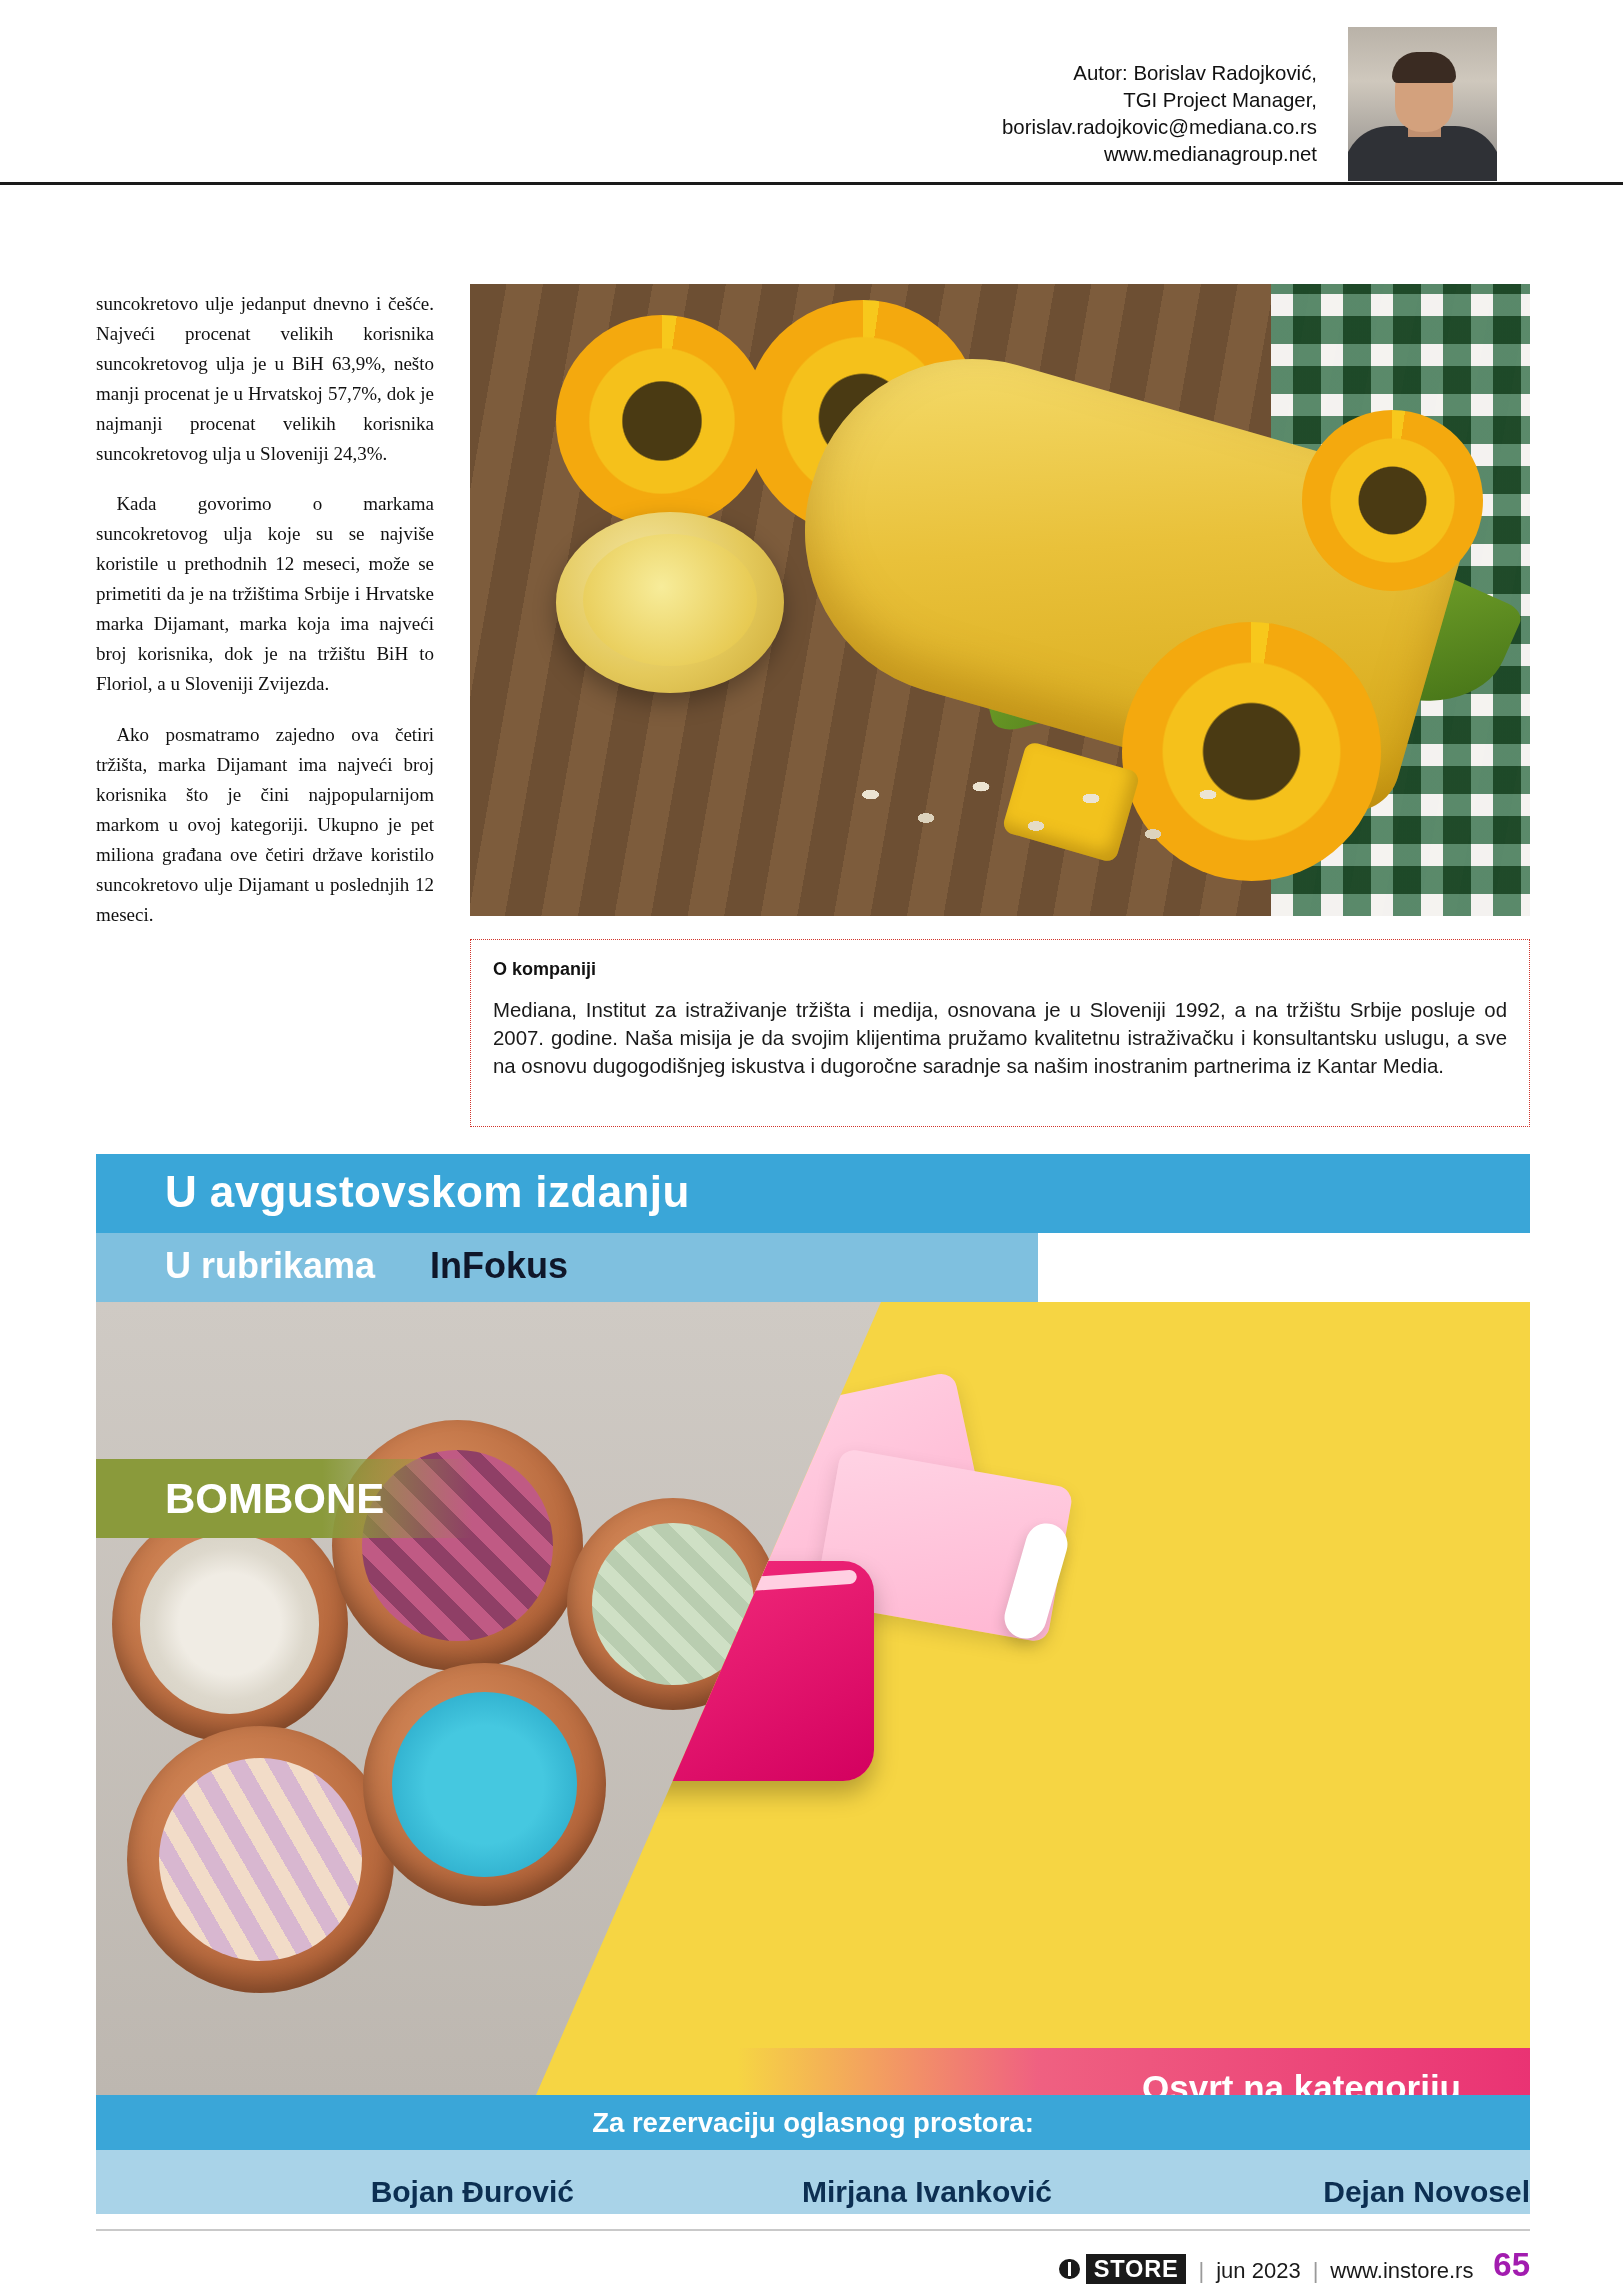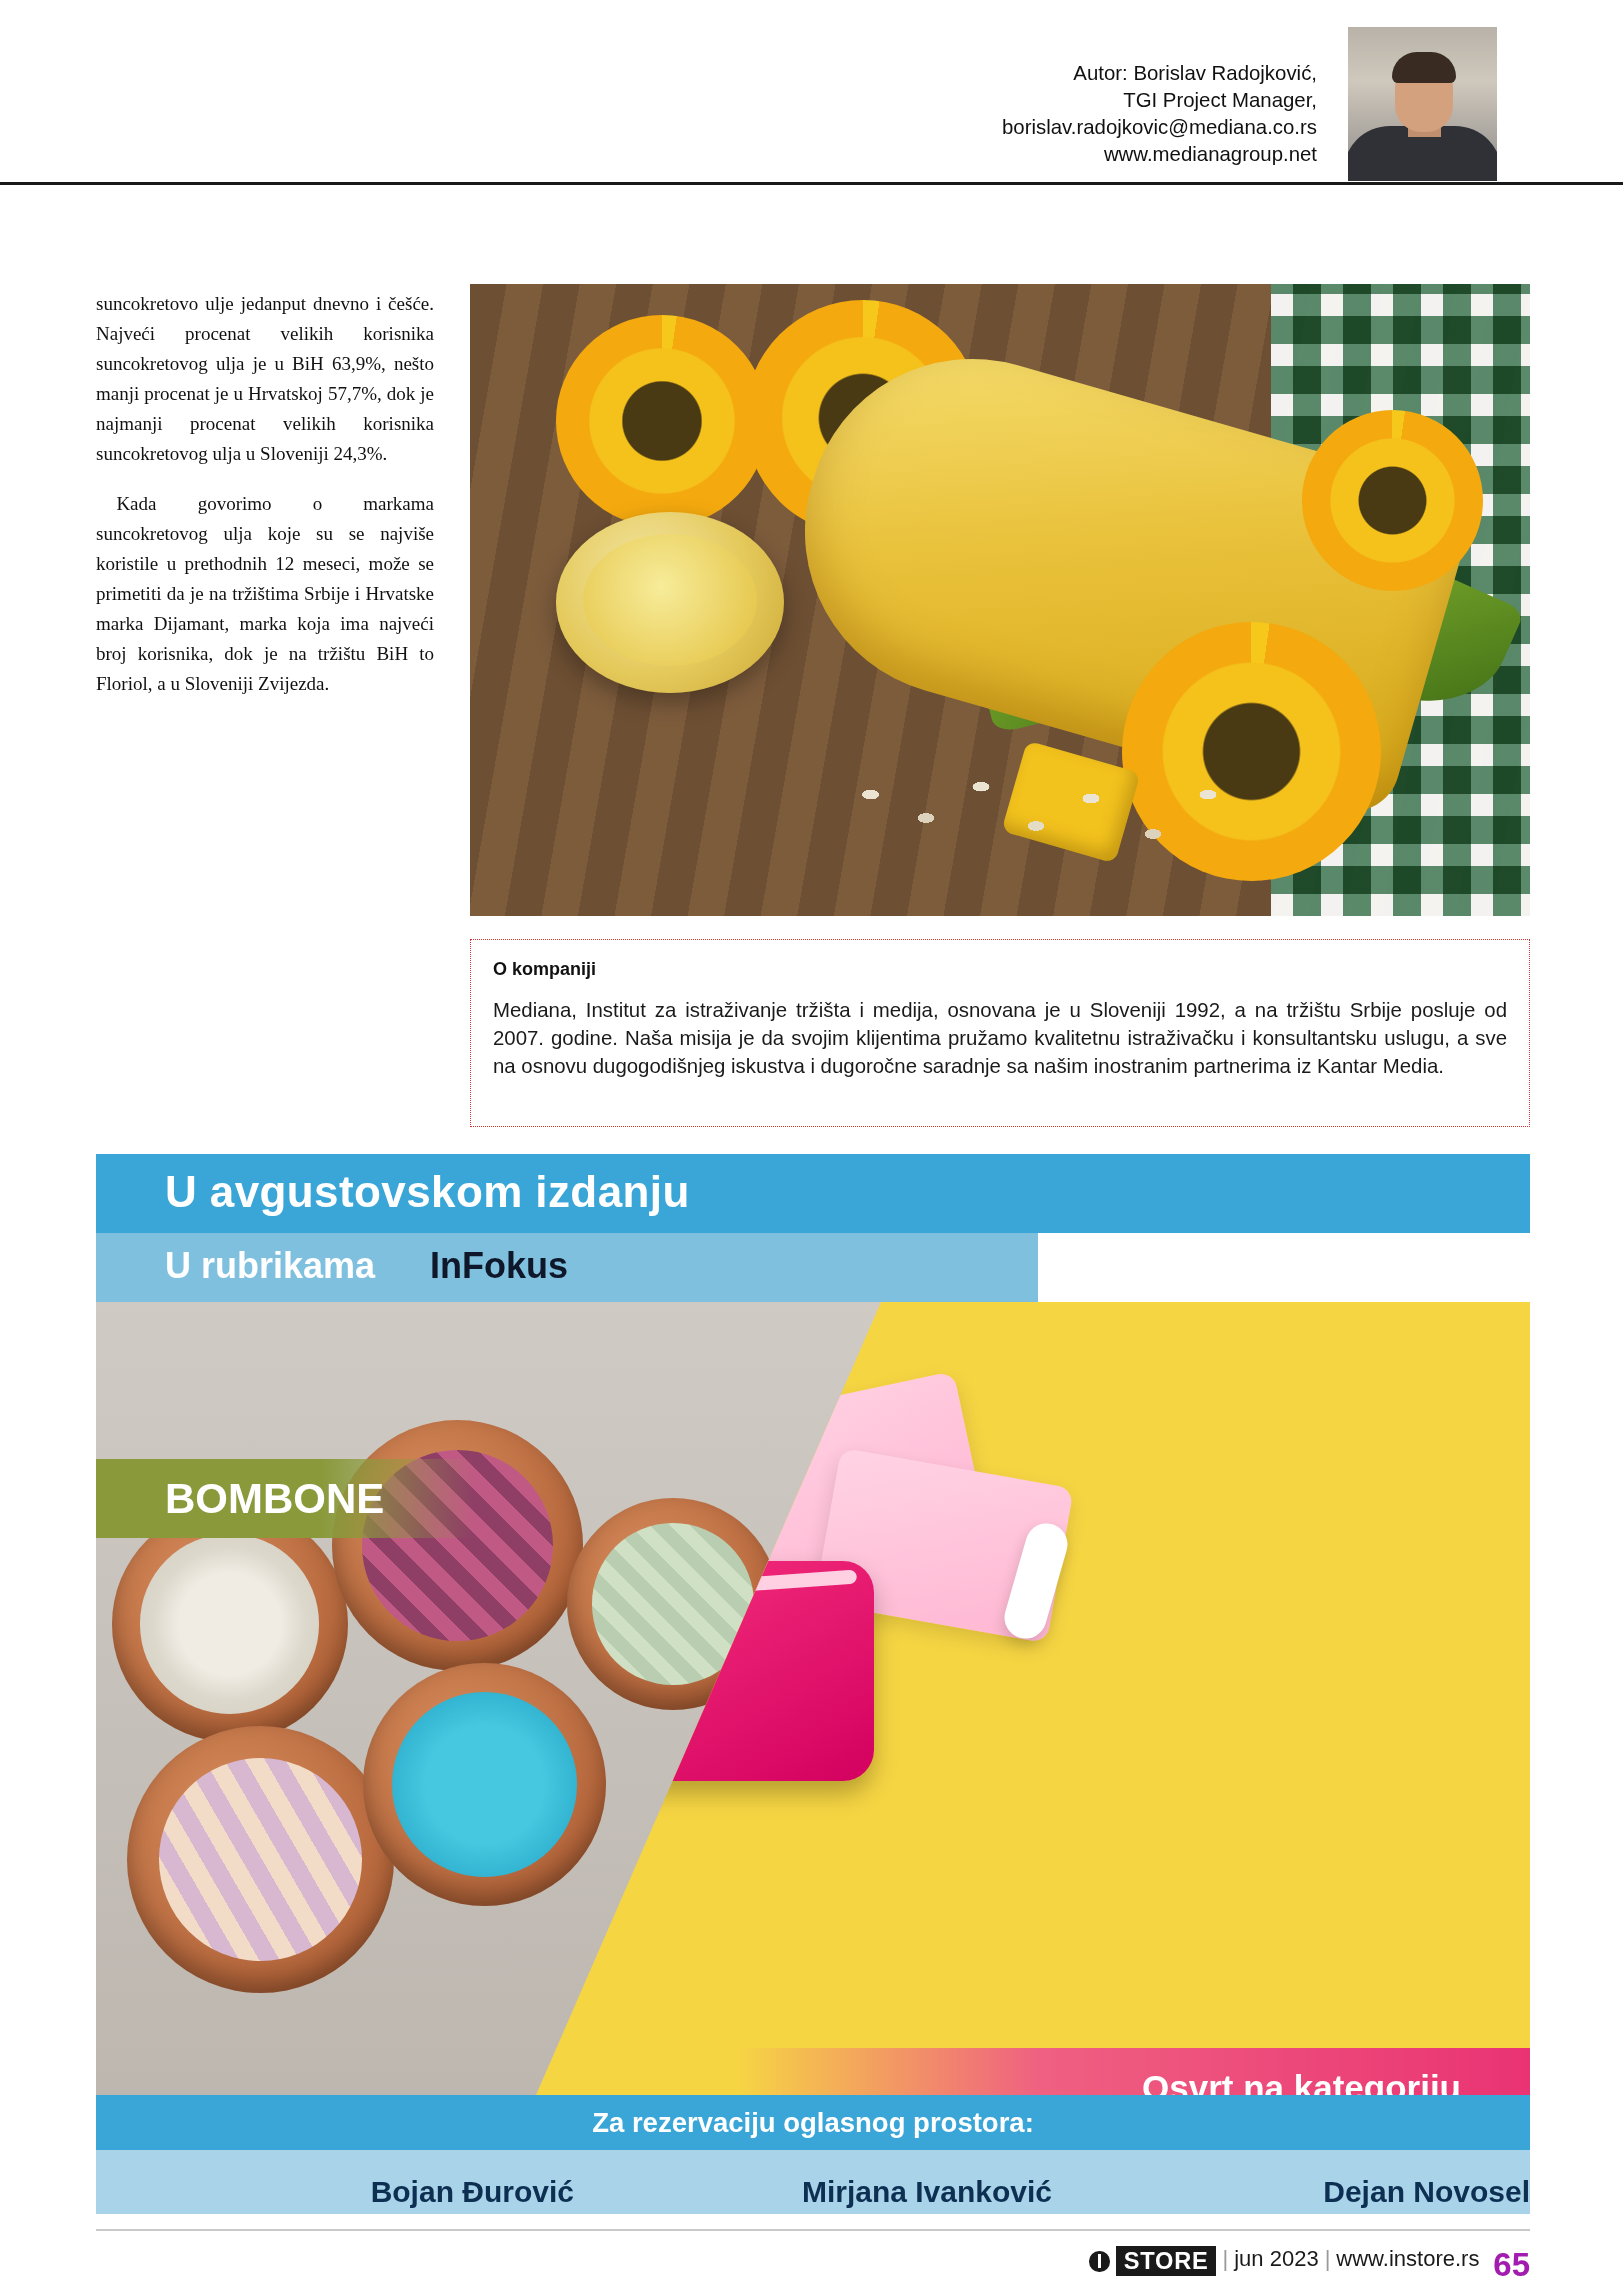--- a/index.html
+++ b/index.html
@@ -412,22 +412,22 @@
   .footer-line {
     position: absolute;
     left: 96px; top: 0;
     width: 1434px; height: 1.6px;
     background: #c9c9c9;
   }
   .footer-inner {
     position: absolute;
     right: 93px; top: 17.3px;
     display: flex;
-    align-items: flex-start;
-    gap: 6px;
+    align-items: flex-end;
+    gap: 12px;
   }
   .footer-logo {
     display: flex;
     align-items: center;
     gap: 6.3px;
   }
   .footer-logo .mark {
     width: 20.4px; height: 20.4px;
     border-radius: 50%;
     background: #1a1a1a;
@@ -473,20 +473,21 @@
     <div class="neck"></div>
     <div class="head"></div>
     <div class="hair"></div>
   </div>
   <div class="header-rule"></div>
 </div>
 
 <div class="article-col">
   <p>suncokretovo ulje jedanput dnevno i češće. Najveći procenat velikih korisnika suncokretovog ulja je u BiH 63,9%, nešto manji procenat je u Hrvatskoj 57,7%, dok je najmanji procenat velikih korisnika suncokretovog ulja u Sloveniji 24,3%.</p>
   <p class="indent">Kada govorimo o markama suncokretovog ulja koje su se najviše koristile u prethodnih 12 meseci, može se primetiti da je na tržištima Srbije i Hrvatske marka Dijamant, marka koja ima najveći broj korisnika, dok je na tržištu BiH to Floriol, a u Sloveniji Zvijezda.</p>
+  <p class="indent">Ako posmatramo zajedno ova četiri tržišta, marka Dijamant ima najveći broj korisnika što je čini najpopularnijom markom u ovoj kategoriji. Ukupno je pet miliona građana ove četiri države koristilo suncokretovo ulje Dijamant u poslednjih 12 meseci.</p>
 </div>
 
 <div class="hero-photo">
   <div class="wood"></div>
   <div class="cloth"></div>
   <div class="fl1"></div>
   <div class="fl2"></div>
   <div class="leaf1"></div>
   <div class="leaf2"></div>
   <div class="bottle"></div>

